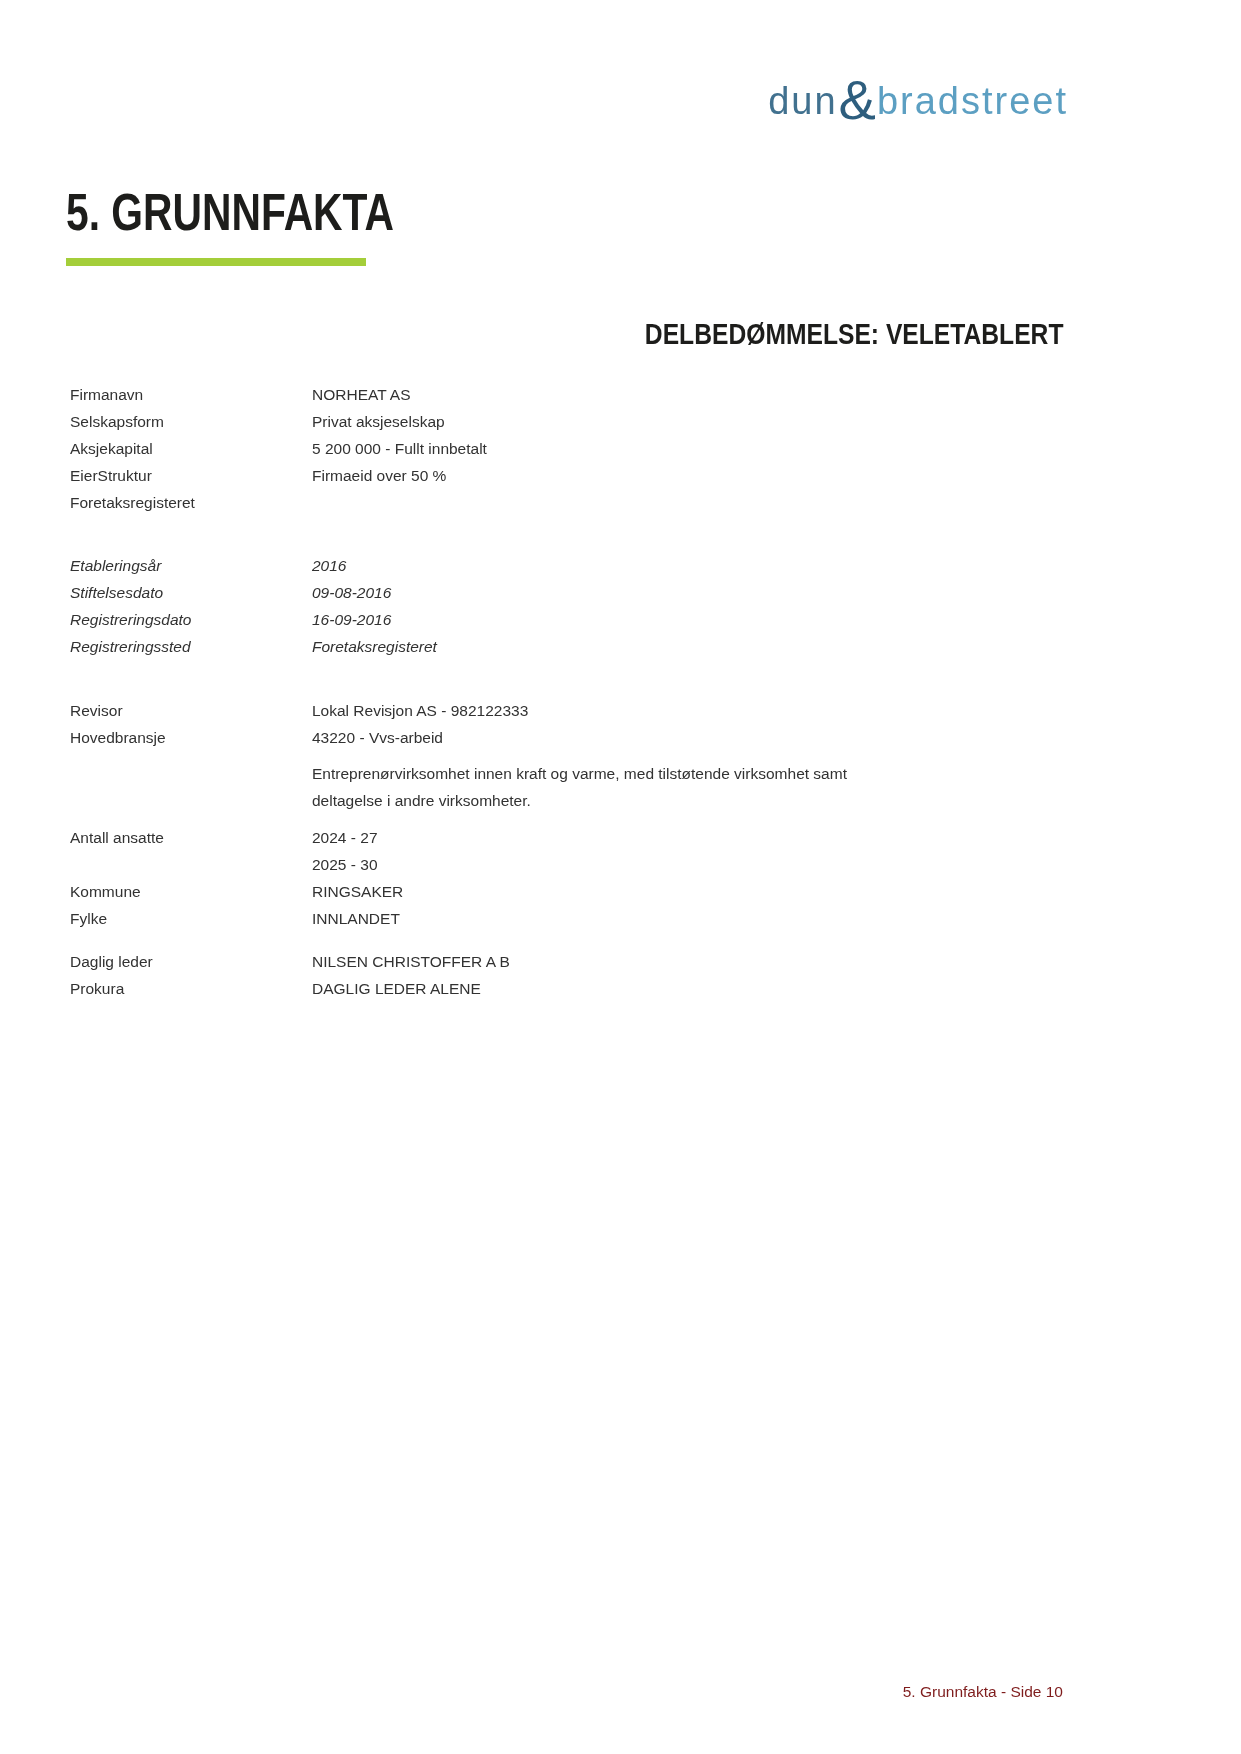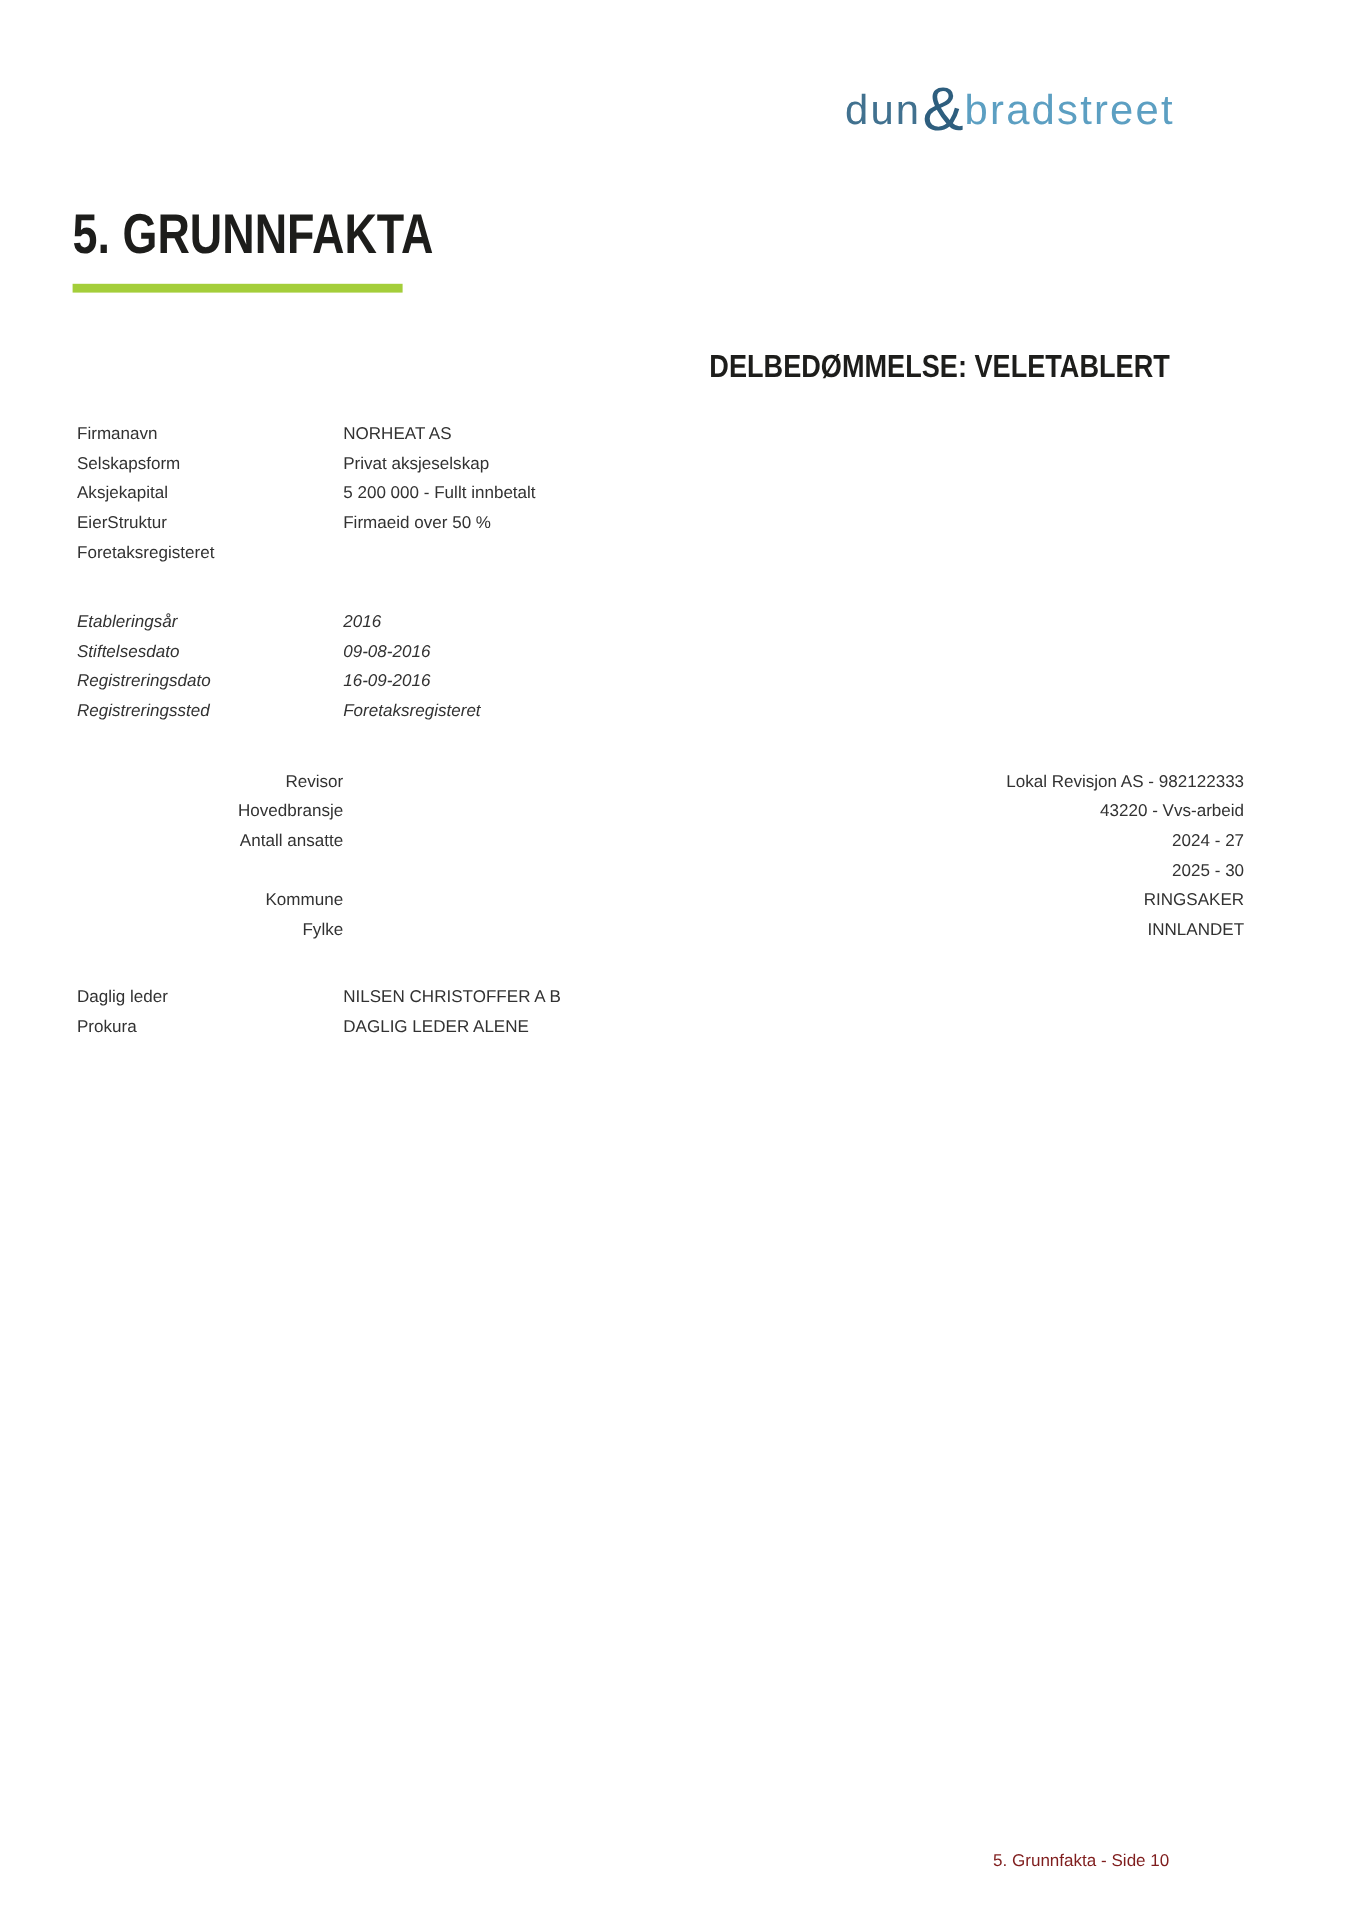--- a/index.html
+++ b/index.html
@@ -100,21 +100,21 @@
   }
   .fact-label {
     width: 242px;
     flex: 0 0 242px;
   }
   .fact-value {
     flex: 1 1 auto;
   }
   .group-1 { margin-bottom: 36px; }
   .group-2 { margin-bottom: 37px; font-style: italic; }
-  .group-3 { margin-bottom: 34px; text-align: right; }
+  .group-3 { margin-bottom: 16px; }
   .industry-description {
     margin: 9px 0 10px 242px;
     line-height: 27px;
     max-width: 660px;
   }
 
   
   .page-footer {
     position: absolute;
     right: 178px;
@@ -185,20 +185,24 @@
 
     <div class="group-3">
       <div class="fact-row">
         <div class="fact-label">Revisor</div>
         <div class="fact-value">Lokal Revisjon AS - 982122333</div>
       </div>
       <div class="fact-row">
         <div class="fact-label">Hovedbransje</div>
         <div class="fact-value">43220 - Vvs-arbeid</div>
       </div>
+      <div class="industry-description">
+        <div>Entreprenørvirksomhet innen kraft og varme, med tilstøtende virksomhet samt</div>
+        <div>deltagelse i andre virksomheter.</div>
+      </div>
       <div class="fact-row">
         <div class="fact-label">Antall ansatte</div>
         <div class="fact-value">2024 - 27</div>
       </div>
       <div class="fact-row">
         <div class="fact-label"></div>
         <div class="fact-value">2025 - 30</div>
       </div>
       <div class="fact-row">
         <div class="fact-label"></div>

